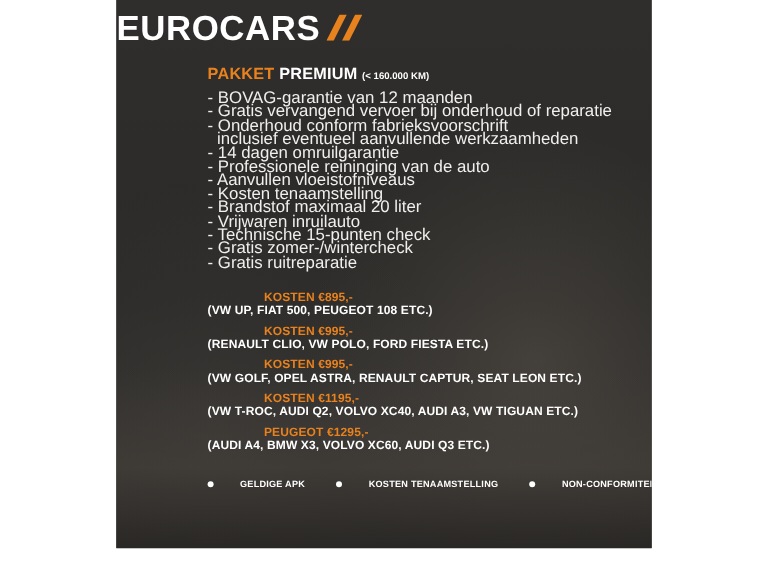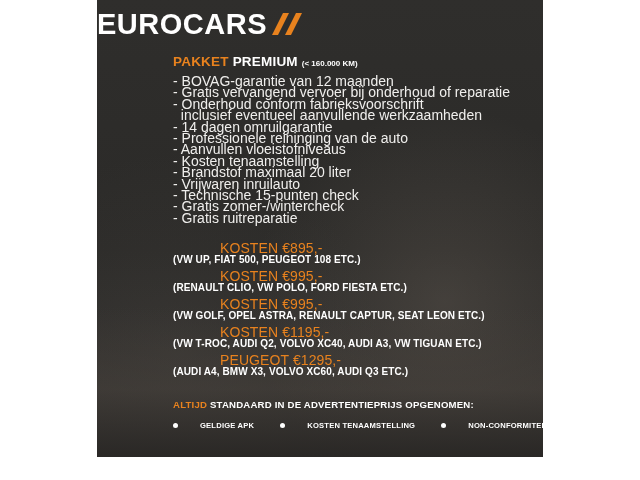--- a/index.html
+++ b/index.html
@@ -118,22 +118,22 @@
     white-space: pre;
   }
 
   .prices {
     margin-top: 19px;
   }
   .price-block {
     margin-bottom: 6px;
   }
   .price-label {
-    font-size: 14px;
-    font-weight: normal;
+    font-size: 10px;
+    font-weight: bold;
     color: #e8821e;
     line-height: 11px;
     letter-spacing: 0.1px;
     padding-left: 47px;
   }
   .price-models {
     font-size: 10px;
     font-weight: bold;
     color: #ffffff;
     line-height: 11px;
@@ -239,24 +239,20 @@
           <div class="price-label">KOSTEN €1195,-</div>
           <div class="price-models">(VW T-ROC, AUDI Q2, VOLVO XC40, AUDI A3, VW TIGUAN ETC.)</div>
         </div>
         <div class="price-block">
           <div class="price-label">PEUGEOT €1295,-</div>
           <div class="price-models">(AUDI A4, BMW X3, VOLVO XC60, AUDI Q3 ETC.)</div>
         </div>
       </div>
 
       <div class="footer">
-        <div class="footer-title">
-          <span class="accent">ALTIJD</span>
-          <span>STANDAARD IN DE ADVERTENTIEPRIJS OPGENOMEN:</span>
-        </div>
         <div class="footer-items">
           <div class="footer-item">
             <span class="dot"></span>
             <span class="txt">GELDIGE APK</span>
           </div>
           <div class="footer-item">
             <span class="dot"></span>
             <span class="txt">KOSTEN TENAAMSTELLING</span>
           </div>
           <div class="footer-item">

